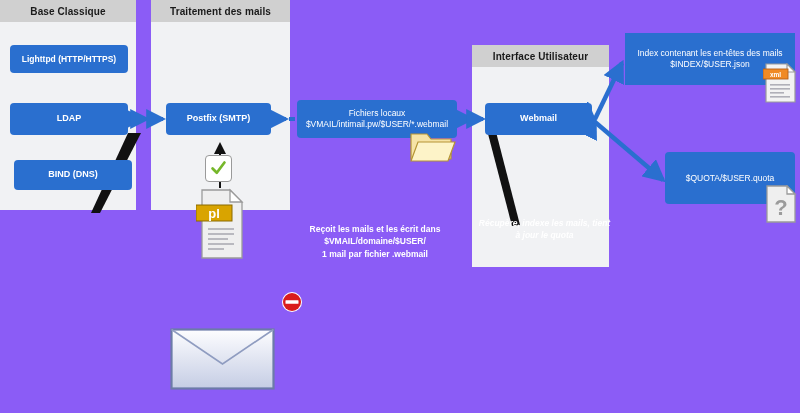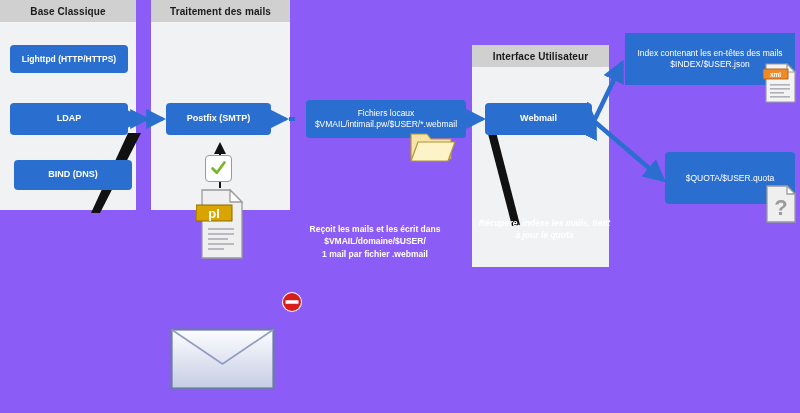--- a/index.html
+++ b/index.html
@@ -55,21 +55,21 @@
     padding: 2px 4px;
     border-radius: 4px;
   }
   .pbox.plain { font-weight: normal; }
   .pbox.sharp { border-radius: 1px; }
 
   #box-lighttpd { left: 10px;  top: 45px;  width: 118px; height: 28px; font-size: 8.5px; }
   #box-ldap     { left: 10px;  top: 103px; width: 118px; height: 32px; }
   #box-bind     { left: 14px;  top: 160px; width: 118px; height: 30px; }
   #box-postfix  { left: 166px; top: 103px; width: 105px; height: 32px; }
-  #box-files    { left: 306px; top: 100px; width: 160px; height: 38px; font-weight: normal; font-size: 8.5px; }
+  #box-files    { left: 297px; top: 100px; width: 160px; height: 38px; font-weight: normal; font-size: 8.5px; }
   #box-webmail  { left: 485px; top: 103px; width: 107px; height: 32px; }
   #box-index    { left: 625px; top: 33px;  width: 170px; height: 52px; font-weight: normal; font-size: 8.5px; border-radius: 0; }
   #box-quota    { left: 665px; top: 152px; width: 130px; height: 52px; font-weight: normal; font-size: 8.5px; border-radius: 4px; }
 
   
   .caption {
     position: absolute;
     color: #ffffff;
     font-size: 8.5px;
     font-weight: bold;

